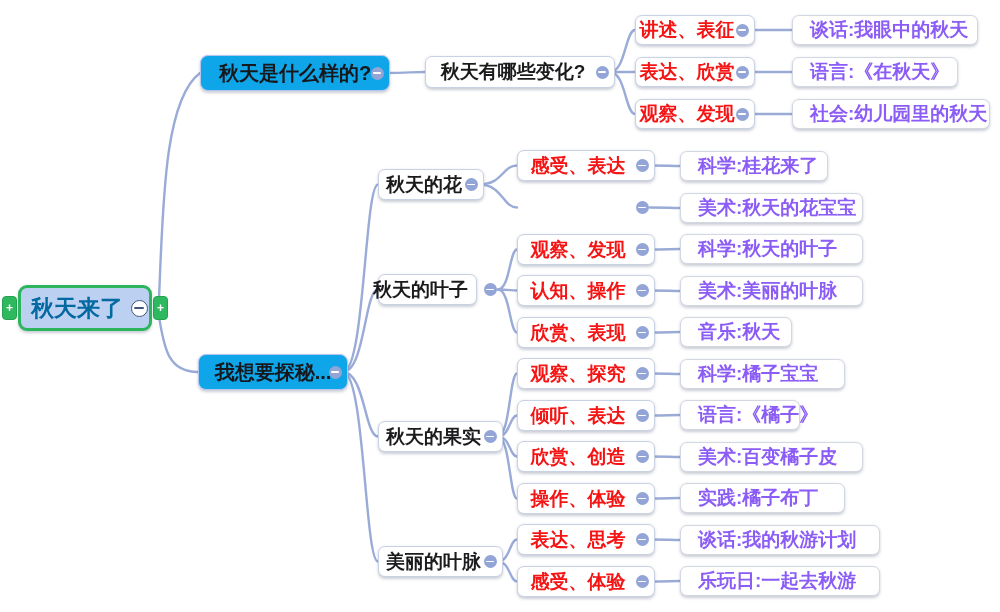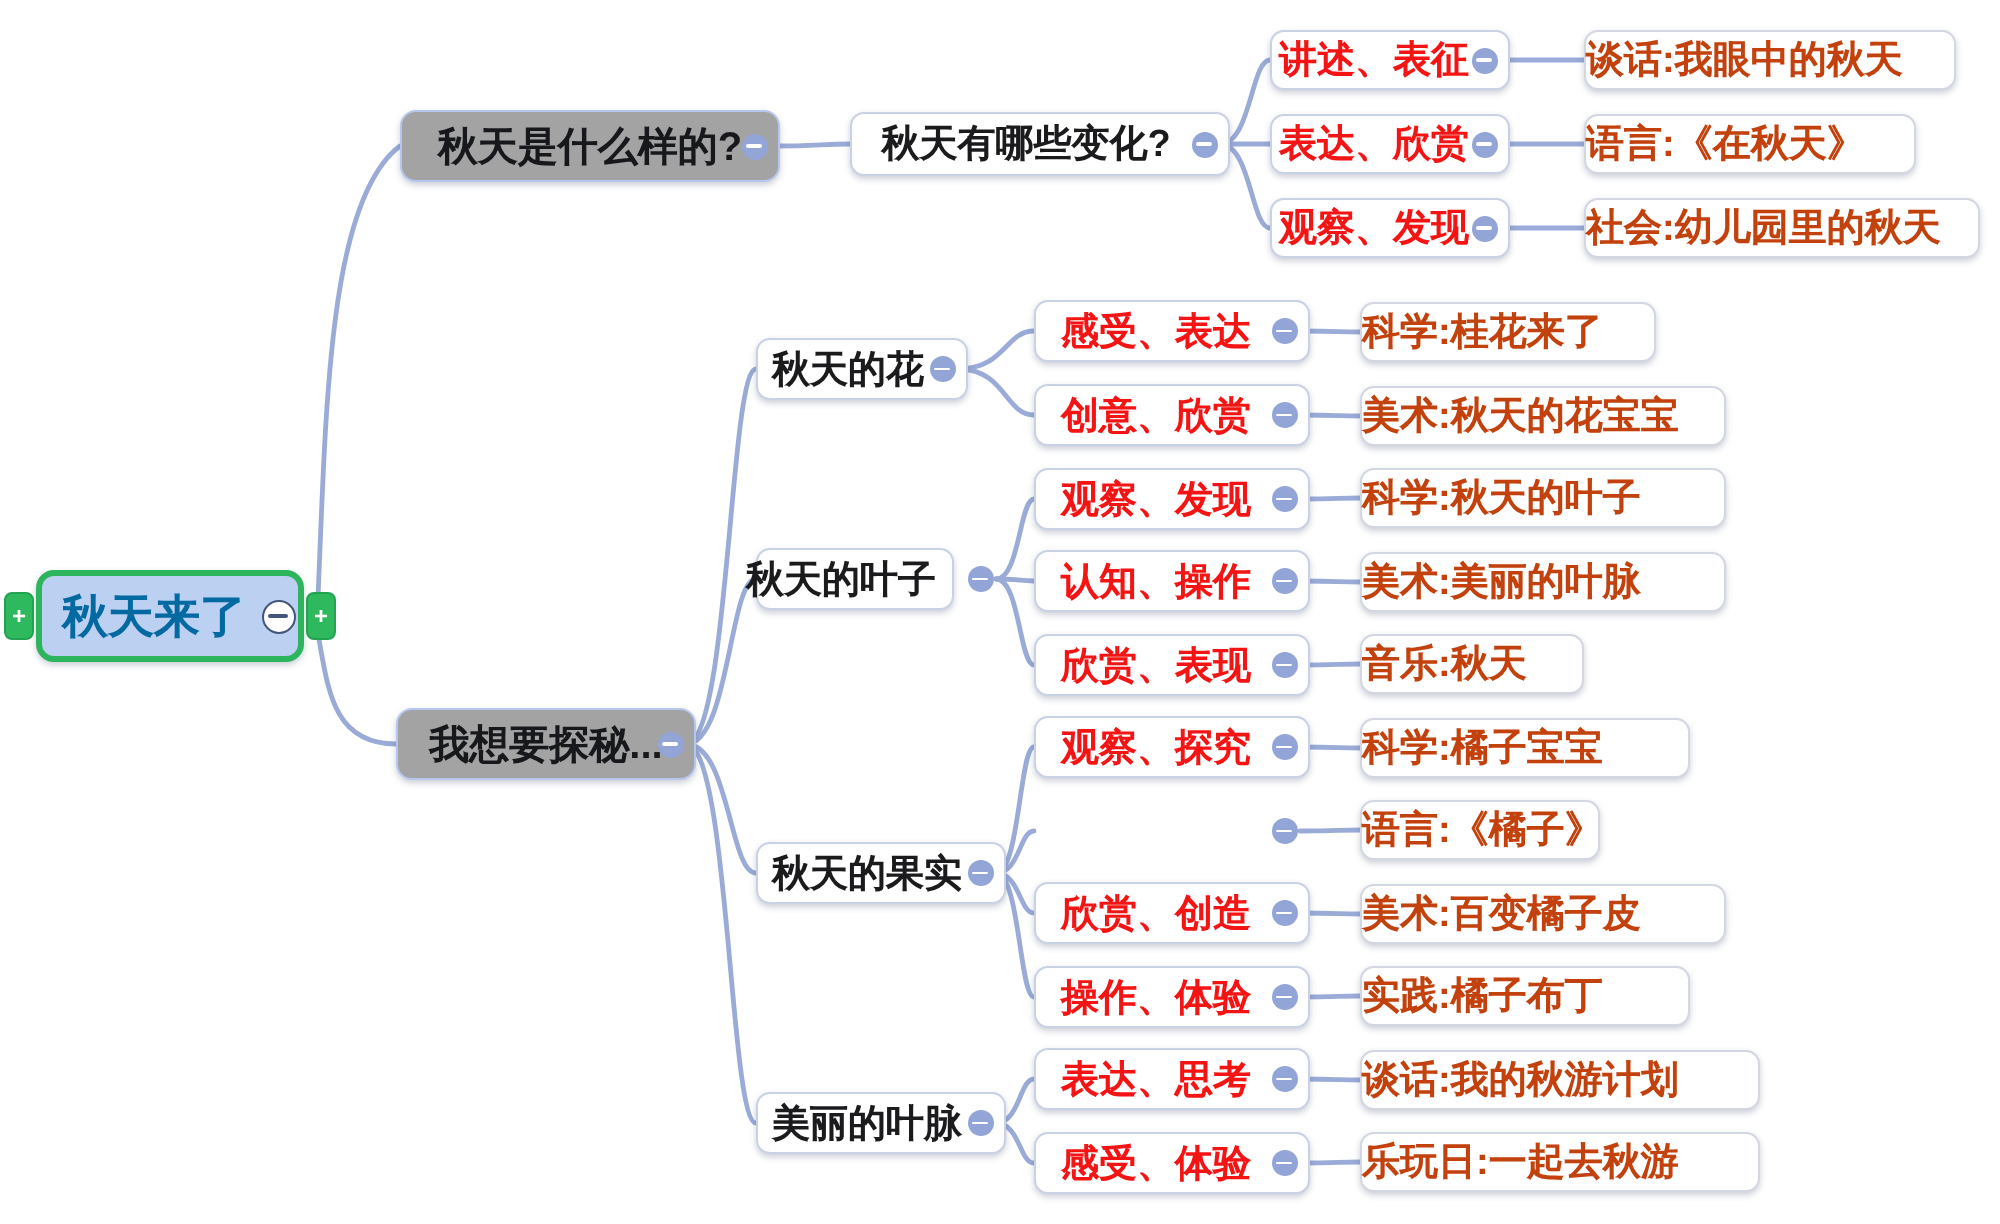--- a/index.html
+++ b/index.html
@@ -12,24 +12,24 @@
     position:absolute;box-sizing:border-box;z-index:2;
     display:flex;align-items:center;justify-content:center;white-space:nowrap;
     background:#ffffff;border:1.6px solid #c9d1e4;border-radius:7px;
     box-shadow:0 1.5px 3px rgba(70,80,110,.28);
     font-size:19px;color:#1b1b1d;font-weight:600;cursor:default;
   }
   .n-root{
     background:#bcd0f2;border:3px solid #2db55d;border-radius:9px;
     font-size:23px;color:#0369a1;padding-right:16px;
   }
-  .n-l1{background:#a3a3a3;border-color:#b7c6ee;border-radius:8px;font-size:20px;color:#17181c;padding-right:0;}
+  .n-l1{background:#0ea5e9;border-color:#b7c6ee;border-radius:8px;font-size:20px;color:#17181c;padding-right:0;}
   .n-topic{padding-right:14px;text-align:right;}
   .n-red{color:#f51414;font-weight:700;padding-right:16px;}
-  .n-leaf{color:#c2410c;justify-content:flex-start;padding-left:0;border-color:#d3d7e2;}
+  .n-leaf{color:#8b5cf6;justify-content:flex-start;padding-left:17px;border-color:#d3d7e2;}
   .badge-minus{
     position:absolute;width:13px;height:13px;border-radius:50%;
     background:#92a5d6;z-index:3;box-sizing:border-box;cursor:pointer;
   }
   .badge-minus::after{
     content:"";position:absolute;left:2.8px;right:2.8px;top:50%;height:1.9px;
     margin-top:-1px;background:#fff;border-radius:1px;
   }
   .badge-minus.big{width:17px;height:17px;background:#fff;border:1.8px solid #44557c;}
   .badge-minus.big::after{background:#44557c;left:2.6px;right:2.6px;}
@@ -102,35 +102,35 @@
     <div class="badge-minus" style="left: 464.5px; top: 178px;"></div>
     <div class="node n-topic" style="left: 378px; top: 274px; width: 99px; height: 31px;">秋天的叶子</div>
     <div class="badge-minus" style="left: 483.5px; top: 283px;"></div>
     <div class="node n-topic" style="left: 378px; top: 421px; width: 125px; height: 31px;">秋天的果实</div>
     <div class="badge-minus" style="left: 483.5px; top: 430px;"></div>
     <div class="node n-topic" style="left: 378px; top: 546px; width: 125px; height: 31px;">美丽的叶脉</div>
     <div class="badge-minus" style="left: 483.5px; top: 555px;"></div>
     <div class="node n-red" style="left: 517px; top: 150px; width: 138px; height: 31px;">感受、表达</div>
     <div class="badge-minus" style="left: 635.5px; top: 159px;"></div>
     <div class="node n-leaf" style="left: 680px; top: 151px; width: 148px; height: 30px;">科学:桂花来了</div>
-    <div class="node n-red" style="left: 517px; top: 192px; width: 138px; height: 31px;">创意、欣赏</div>
     <div class="badge-minus" style="left: 635.5px; top: 201px;"></div>
     <div class="node n-leaf" style="left: 680px; top: 193px; width: 183px; height: 30px;">美术:秋天的花宝宝</div>
     <div class="node n-red" style="left: 517px; top: 234px; width: 138px; height: 31px;">观察、发现</div>
     <div class="badge-minus" style="left: 635.5px; top: 243px;"></div>
     <div class="node n-leaf" style="left: 680px; top: 234px; width: 183px; height: 30px;">科学:秋天的叶子</div>
     <div class="node n-red" style="left: 517px; top: 275px; width: 138px; height: 31px;">认知、操作</div>
     <div class="badge-minus" style="left: 635.5px; top: 284px;"></div>
     <div class="node n-leaf" style="left: 680px; top: 276px; width: 183px; height: 30px;">美术:美丽的叶脉</div>
     <div class="node n-red" style="left: 517px; top: 317px; width: 138px; height: 31px;">欣赏、表现</div>
     <div class="badge-minus" style="left: 635.5px; top: 326px;"></div>
     <div class="node n-leaf" style="left: 680px; top: 317px; width: 112px; height: 30px;">音乐:秋天</div>
     <div class="node n-red" style="left: 517px; top: 358px; width: 138px; height: 31px;">观察、探究</div>
     <div class="badge-minus" style="left: 635.5px; top: 367px;"></div>
     <div class="node n-leaf" style="left: 680px; top: 359px; width: 165px; height: 30px;">科学:橘子宝宝</div>
+    <div class="node n-red" style="left: 517px; top: 400px; width: 138px; height: 31px;">倾听、表达</div>
     <div class="badge-minus" style="left: 635.5px; top: 409px;"></div>
     <div class="node n-leaf" style="left: 680px; top: 400px; width: 120px; height: 30px;">语言:《橘子》</div>
     <div class="node n-red" style="left: 517px; top: 441px; width: 138px; height: 31px;">欣赏、创造</div>
     <div class="badge-minus" style="left: 635.5px; top: 450px;"></div>
     <div class="node n-leaf" style="left: 680px; top: 442px; width: 183px; height: 30px;">美术:百变橘子皮</div>
     <div class="node n-red" style="left: 517px; top: 483px; width: 138px; height: 31px;">操作、体验</div>
     <div class="badge-minus" style="left: 635.5px; top: 492px;"></div>
     <div class="node n-leaf" style="left: 680px; top: 483px; width: 165px; height: 30px;">实践:橘子布丁</div>
     <div class="node n-red" style="left: 517px; top: 524px; width: 138px; height: 31px;">表达、思考</div>
     <div class="badge-minus" style="left: 635.5px; top: 533px;"></div>

